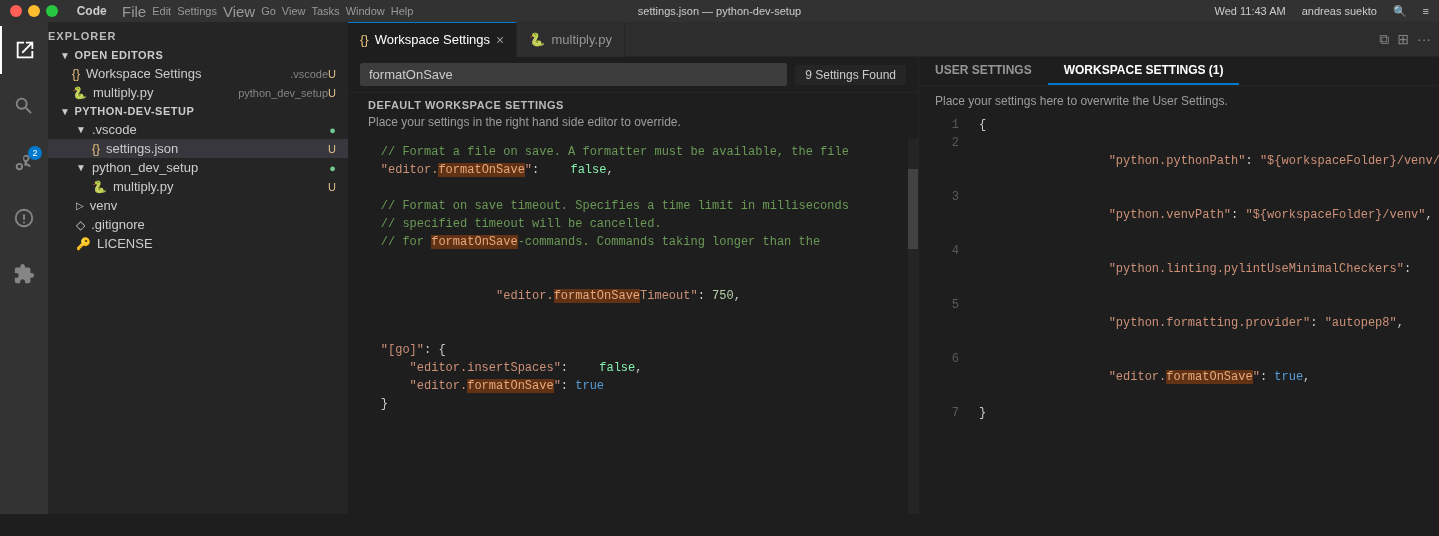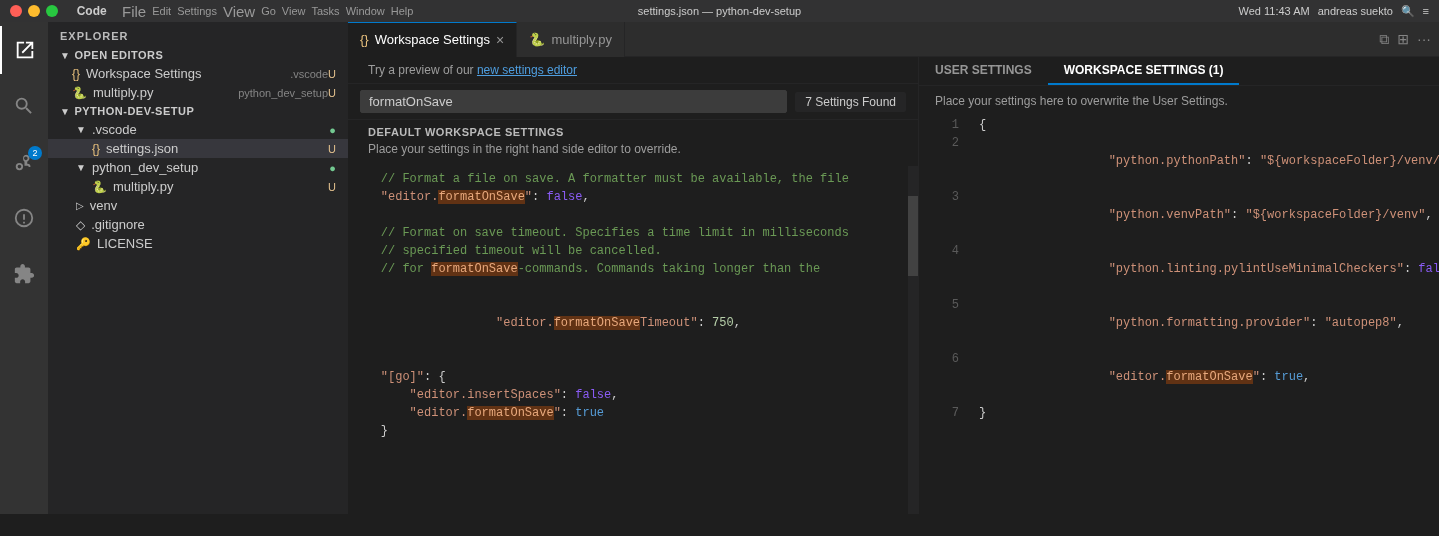--- a/index.html
+++ b/index.html
@@ -41,21 +41,21 @@
       position: absolute;
       left: 50%;
       transform: translateX(-50%);
       font-size: 11px;
       color: #cccccc;
       white-space: nowrap;
     }
     .title-bar-right {
       display: flex;
       align-items: center;
-      gap: 8px;
+      gap: 16px;
       font-size: 11px;
       color: #cccccc;
     }
 
     
     .main-container {
       display: flex;
       height: calc(536px - 44px);
     }
 
@@ -100,21 +100,21 @@
     
     .sidebar {
       width: 300px;
       background: #252526;
       flex-shrink: 0;
       overflow-y: auto;
       display: flex;
       flex-direction: column;
     }
     .sidebar-title {
-      padding: 8px 12px 4px 12px;
+      padding: 8px 12px 4px 0;
       font-size: 11px;
       font-weight: 700;
       color: #bbbbbb;
       letter-spacing: 1px;
       text-transform: uppercase;
     }
     .sidebar-section {
       padding: 0;
     }
     .sidebar-section-header {
@@ -285,21 +285,21 @@
     }
     .line-content {
       flex: 1;
       padding-left: 4px;
       white-space: pre;
     }
 
     
     .c-comment { color: #6a9955; }
     .c-string { color: #ce9178; }
-    .c-value-false { color: #8b5cf6; }
+    .c-value-false { color: #86efac; margin-left: 24px; }
     .c-value-true { color: #569cd6; }
     .c-highlight { background: #613214; color: #e8a87c; }
     .c-punct { color: #cccccc; }
     .c-number { color: #b5cea8; }
 
     
     .editor-pane-right {
       width: 520px;
       display: flex;
       flex-direction: column;
@@ -527,28 +527,24 @@
         <span style="cursor:pointer;">⧉</span>
         <span style="cursor:pointer;">⊞</span>
         <span style="cursor:pointer;">···</span>
       </div>
     </div>
 
     <div class="editor-content">
 
       <div class="editor-pane-left">
 
-        <div class="preview-bar">
-          <span>Try a preview of our </span>
-          <span class="new-settings-link">new settings editor</span>
-        </div>
 
         <div class="search-bar">
           <input class="search-input" type="text" value="formatOnSave" style="">
-          <span class="settings-found-badge">7 Settings Found</span>
+          <span class="settings-found-badge">9 Settings Found</span>
         </div>
 
         <div class="section-header-label">DEFAULT WORKSPACE SETTINGS</div>
         <div class="section-desc">Place your settings in the right hand side editor to override.</div>
 
         <div class="editor-with-scrollbar">
           <div class="code-area" style="padding: 4px 0;">
 
             <div class="code-line">
               <span class="line-content"><span class="c-comment">    // Format a file on save. A formatter must be available, the file</span></span>

